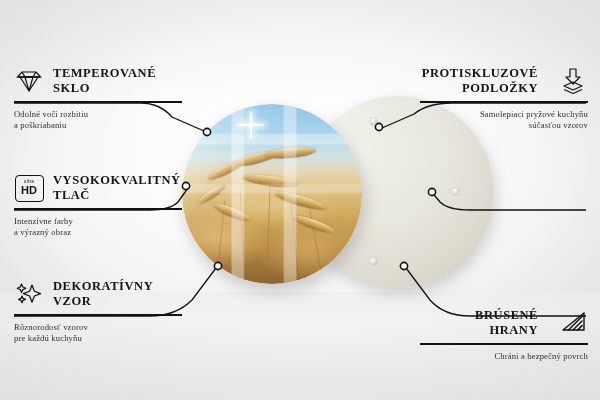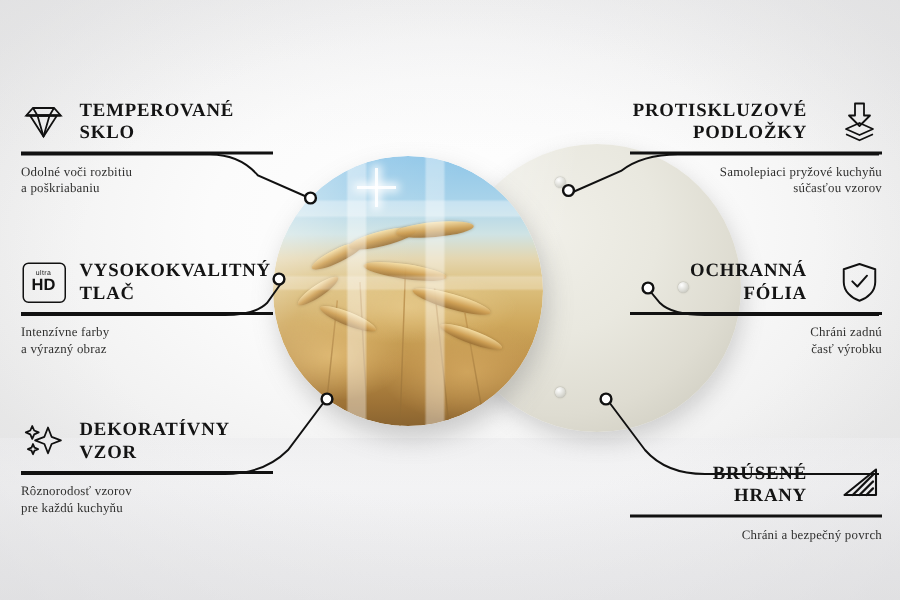--- a/index.html
+++ b/index.html
@@ -352,39 +352,20 @@
         <div>PODLOŽKY</div>
       </div>
     </div>
     <div class="rule"></div>
     <div class="f-desc">
       <div>Samolepiaci pryžové kuchyňu</div>
       <div>súčasťou vzorov</div>
     </div>
   </div>
 
-  <div class="feature right" style="top:169px;">
-    <div class="f-head">
-      <div class="f-icon">
-        <svg width="26" height="28" viewBox="0 0 26 28" fill="none" stroke="#111" stroke-width="1.3" stroke-linejoin="round" stroke-linecap="round">
-          <path d="M13 2 L23.5 5.5 L23.5 14 C23.5 20 18.8 24.6 13 26.5 C7.2 24.6 2.5 20 2.5 14 L2.5 5.5 Z"></path>
-          <path d="M8.2 13.6 L11.6 17 L18 9.8"></path>
-        </svg>
-      </div>
-      <div class="f-title">
-        <div>OCHRANNÁ</div>
-        <div>FÓLIA</div>
-      </div>
-    </div>
-    <div class="rule"></div>
-    <div class="f-desc">
-      <div>Chráni zadnú</div>
-      <div>časť výrobku</div>
-    </div>
-  </div>
 
   <div class="feature right" style="top:285px;margin-top:19px;">
     <div class="f-head">
       <div class="f-icon">
         <svg width="28" height="24" viewBox="0 0 28 24" fill="none" stroke="#111" stroke-width="1.5" stroke-linecap="round">
           <path d="M25 2 L25 19 L4 19 Z" stroke-width="1.4" stroke-linejoin="round"></path>
           <path d="M9.5 19 L23 5.5"></path>
           <path d="M14 19 L23 10"></path>
           <path d="M18.6 19 L23 14.6"></path>
         </svg>

